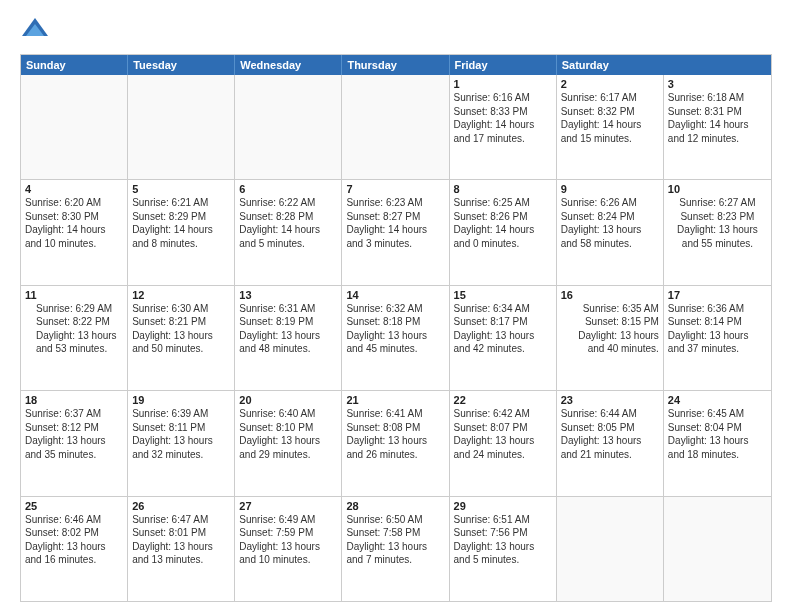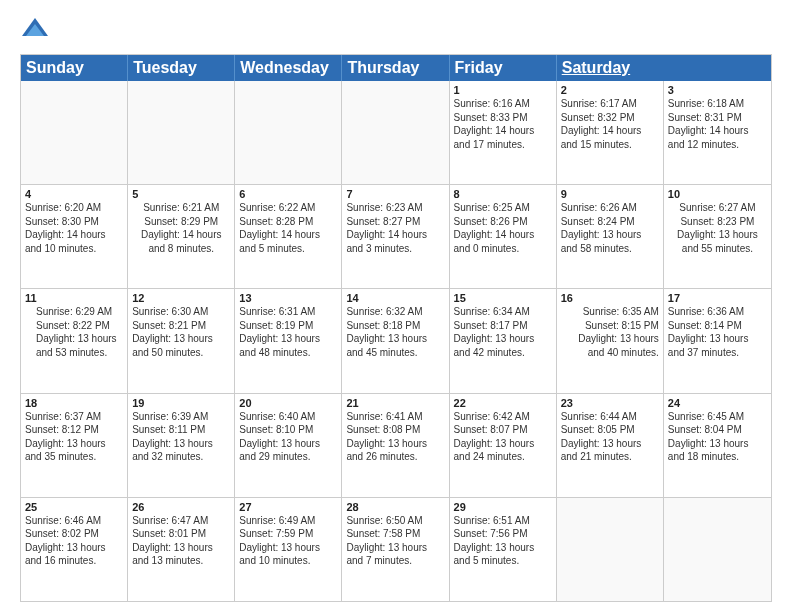--- a/index.html
+++ b/index.html
@@ -66,26 +66,26 @@
       flex-direction: column;
       border: 1px solid #ccc;
     }
     .cal-header {
       display: grid;
       grid-template-columns: repeat(7, 1fr);
       background: #2e6db4;
     }
     .cal-header-cell {
       color: #fff;
-      font-size: 16px;
+      font-size: 11px;
       font-weight: bold;
       padding: 4px 5px;
       border-right: 1px solid #5590cc;
     }
-    .cal-header-cell:last-child { border-right: none; text-decoration: underline; }
+    .cal-header-cell:last-child { border-right: none; }
     .cal-body {
       flex: 1;
       display: flex;
       flex-direction: column;
     }
     .cal-row {
       display: grid;
       grid-template-columns: repeat(7, 1fr);
       flex: 1;
       border-top: 1px solid #ccc;
@@ -175,21 +175,21 @@
         <div class="cal-row">
           <div class="cal-cell">
             <span class="day-num">4</span>
             <div class="day-info" style="white-space: pre-line;">Sunrise: 6:20 AM
 Sunset: 8:30 PM
 Daylight: 14 hours
 and 10 minutes.</div>
           </div>
           <div class="cal-cell">
             <span class="day-num">5</span>
-            <div class="day-info" style="white-space: pre-line; text-align: center;">Sunrise: 6:21 AM
+            <div class="day-info" style="white-space: pre-line;">Sunrise: 6:21 AM
 Sunset: 8:29 PM
 Daylight: 14 hours
 and 8 minutes.</div>
           </div>
           <div class="cal-cell">
             <span class="day-num">6</span>
             <div class="day-info" style="white-space: pre-line;">Sunrise: 6:22 AM
 Sunset: 8:28 PM
 Daylight: 14 hours
 and 5 minutes.</div>

